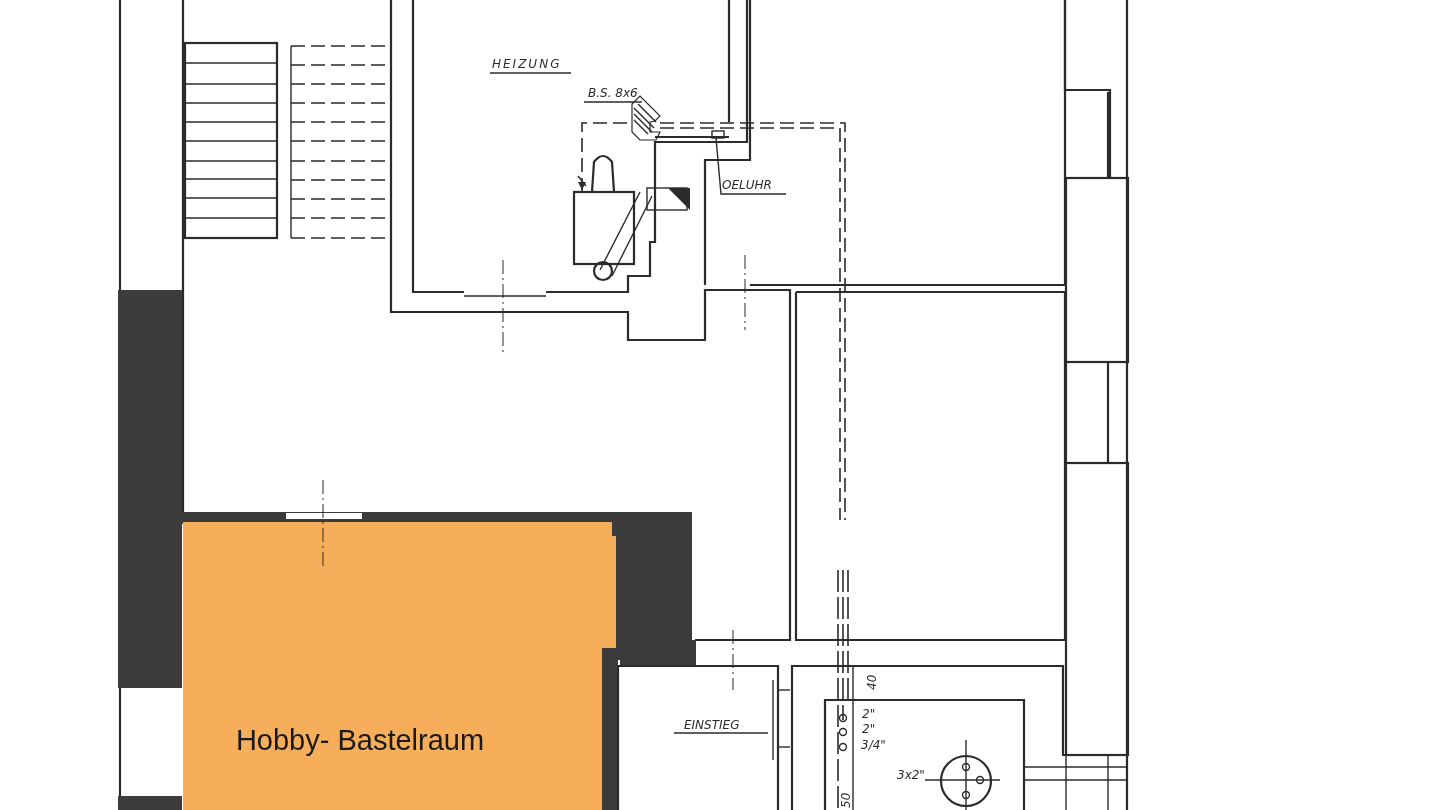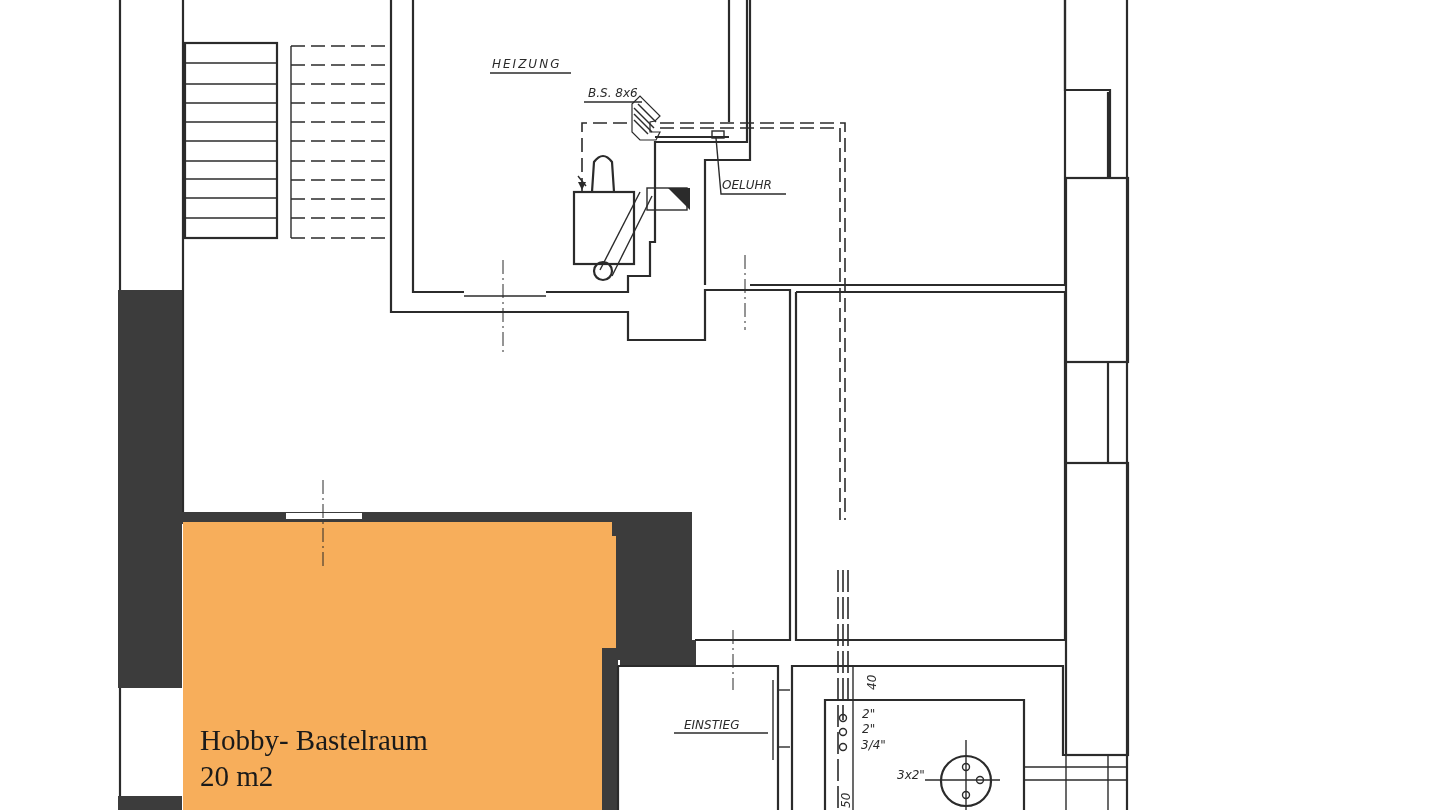--- a/index.html
+++ b/index.html
@@ -7,21 +7,21 @@
   #plan { position: absolute; left: 0; top: 0; width: 1440px; height: 810px; }
   .wall { fill: none; stroke: #2b2b2b; stroke-width: 2.2; }
   .thin { fill: none; stroke: #2b2b2b; stroke-width: 1.4; }
   .dash { fill: none; stroke: #2b2b2b; stroke-width: 1.6; stroke-dasharray: 14 6; }
   .dashdot { fill: none; stroke: #2b2b2b; stroke-width: 1; stroke-dasharray: 14 4 2 4; }
   .pipe { fill: none; stroke: #2b2b2b; stroke-width: 1.6; stroke-dasharray: 22 5; }
   .solid-dark { fill: #3c3c3c; }
   .hobby { fill: #f7ae5b; }
   .lbl { font-family: "DejaVu Sans", sans-serif; font-style: italic; font-size: 12px; fill: #2b2b2b; letter-spacing: 2px; }
   .lbl-sm { font-family: "DejaVu Sans", sans-serif; font-style: italic; font-size: 12px; fill: #2b2b2b; }
-  .room-label { position: absolute; color: #1a1a1a; font-family: Liberation Serif, serif; font-size: 29px; line-height: 36px; }
+  .room-label { position: absolute; text-align: center; color: #1a1a1a; font-family: Liberation Sans, sans-serif; font-size: 29px; line-height: 36px; }
 </style>
 </head>
 <body>
 
 <svg id="plan" viewBox="0 0 1440 810" xmlns="http://www.w3.org/2000/svg">
 
   <g>
     <line class="wall" x1="120" y1="0" x2="120" y2="292"></line>
     <line class="wall" x1="183" y1="0" x2="183" y2="520"></line>
     <rect class="solid-dark" x="118" y="290" width="64" height="372"></rect>
@@ -173,14 +173,13 @@
   <text class="lbl-sm" x="862" y="718">2"</text>
   <text class="lbl-sm" x="862" y="733">2"</text>
   <text class="lbl-sm" x="861" y="749">3/4"</text>
   <text class="lbl-sm" x="897" y="779">3x2"</text>
   <text class="lbl-sm" x="0" y="0" transform="translate(876,690) rotate(-90)">40</text>
   <text class="lbl-sm" x="0" y="0" transform="translate(850,808) rotate(-90)">50</text>
 </svg>
 
 <div class="room-label" style="left:200px; top:722px; width:320px;">
   <div>Hobby- Bastelraum</div>
-  <div>20 m2</div>
 </div>
 
 </body></html>

